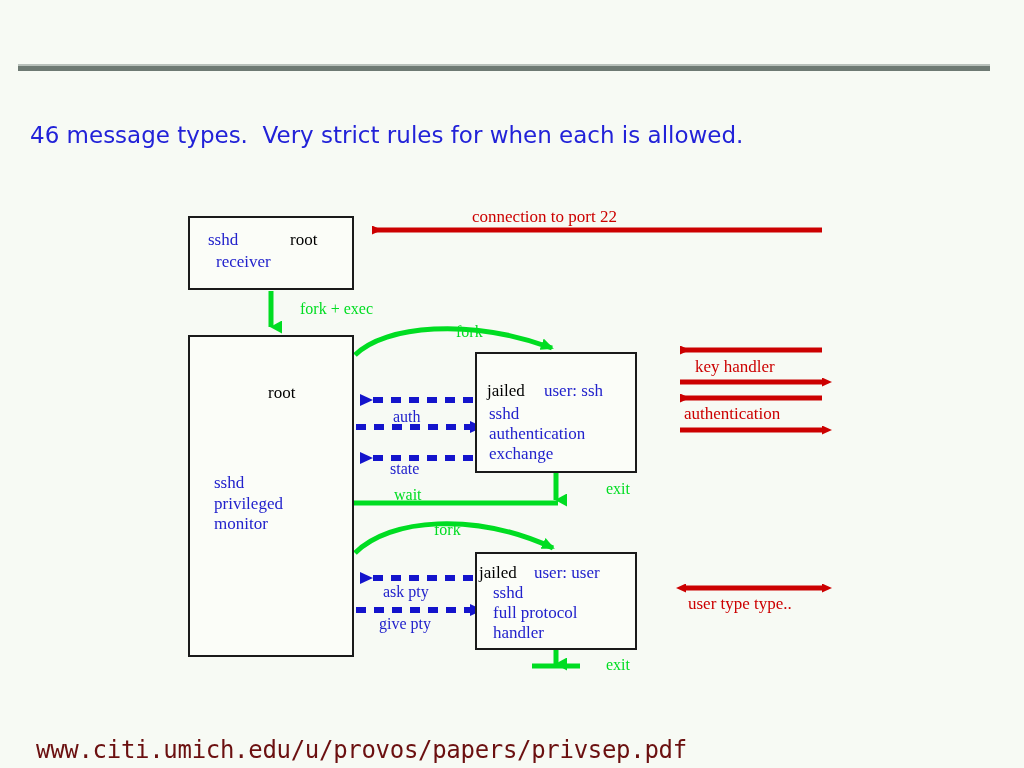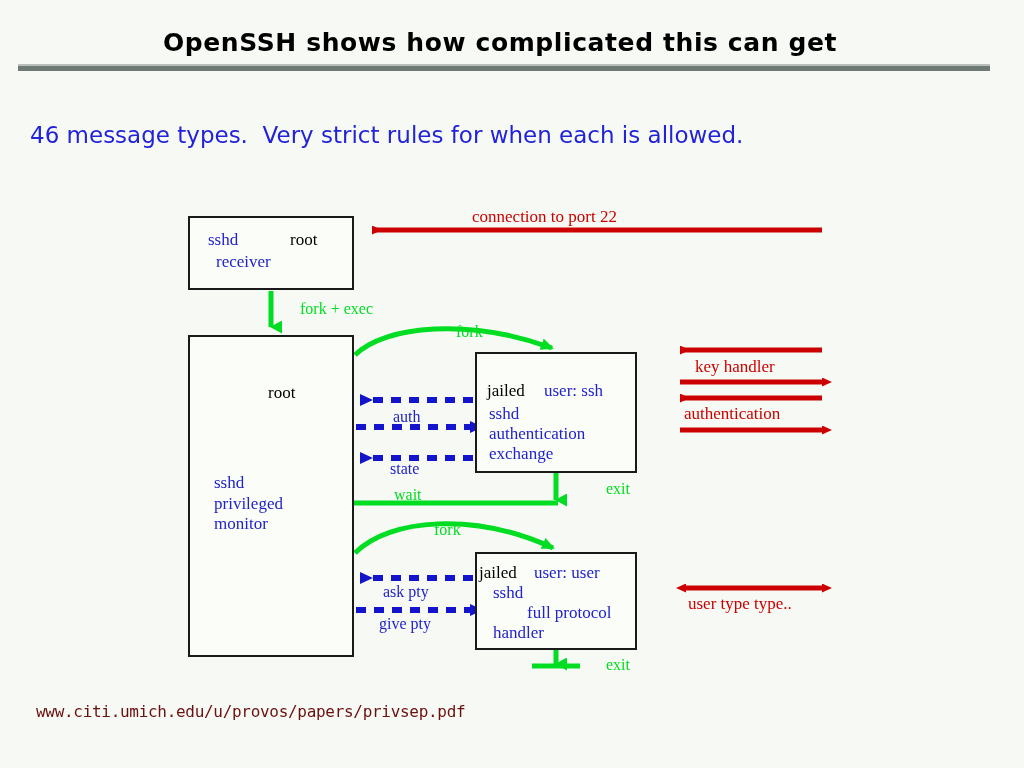--- a/index.html
+++ b/index.html
@@ -71,34 +71,33 @@
     position: absolute;
     font-family: "Liberation Serif", serif;
     font-size: 16px;
     white-space: nowrap;
   }
   .edge-label.big { font-size: 17px; }
 
   
   #footer-url {
     position: absolute;
-    left: 36px; top: 702px;
+    left: 36px; top: 736px;
     font-family: "DejaVu Sans Mono", monospace;
-    font-size: 16px;
+    font-size: 24px;
     letter-spacing: -0.3px;
     color: #6b1010;
     white-space: nowrap;
   }
 </style>
 </head>
 <body>
 
 <div id="slide">
 
-  <div id="slide-title">OpenSSH shows how complicated this can get</div>
   <div id="title-rule"></div>
   <div id="subtitle">46 message types.  Very strict rules for when each is allowed.</div>
 
   <div id="figure">
 
     <svg id="fig" width="1024" height="768">
       <defs>
         <marker id="redArrowL" markerWidth="11" markerHeight="9" refX="10" refY="4.5" orient="auto" markerUnits="userSpaceOnUse">
           <path d="M10,0 L10,9 L0,4.5 z" fill="#cc0000"></path>
         </marker>
@@ -190,21 +189,21 @@
     <div class="box-text black" style="left:487px; top:381px;">jailed</div>
     <div class="box-text blue" style="left:544px; top:381px;">user: ssh</div>
     <div class="box-text blue" style="left:489px; top:404px;">sshd</div>
     <div class="box-text blue" style="left:489px; top:424px;">authentication</div>
     <div class="box-text blue" style="left:489px; top:444px;">exchange</div>
 
     <div class="node-box" style="left:475px; top:552px; width:162px; height:98px;"></div>
     <div class="box-text black" style="left:479px; top:563px;">jailed</div>
     <div class="box-text blue" style="left:534px; top:563px;">user: user</div>
     <div class="box-text blue" style="left:493px; top:583px;">sshd</div>
-    <div class="box-text blue" style="left:493px; top:603px;margin-left:34px;">full protocol</div>
+    <div class="box-text blue" style="left:493px; top:603px;">full protocol</div>
     <div class="box-text blue" style="left:493px; top:623px;">handler</div>
 
     <div class="edge-label green" style="left:280px; top:300px;">fork + exec</div>
     <div class="edge-label green" style="left:436px; top:323px;">fork</div>
     <div class="edge-label green" style="left:414px; top:521px;">fork</div>
     <div class="edge-label green" style="left:374px; top:486px;">wait</div>
     <div class="edge-label green" style="left:586px; top:480px;">exit</div>
     <div class="edge-label green" style="left:586px; top:656px;">exit</div>
 
     <div class="edge-label blue" style="left:393px; top:408px;">auth</div>

